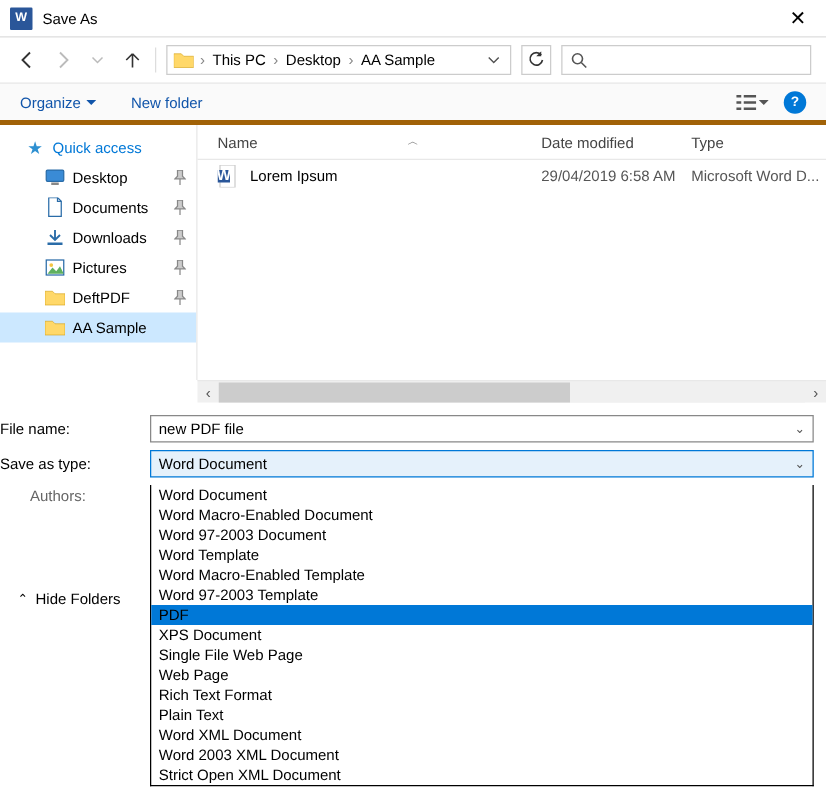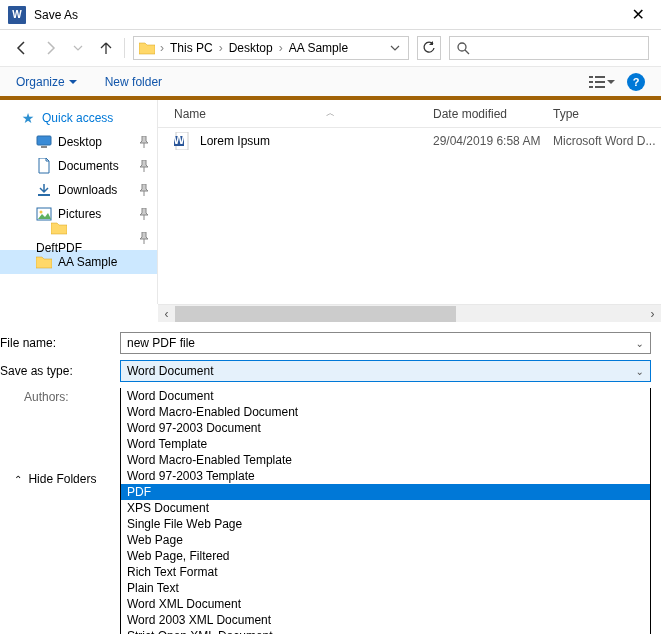--- a/index.html
+++ b/index.html
@@ -61,21 +61,21 @@
 
 .formarea { padding: 10px 10px 10px 0; }
 .formrow { display: flex; align-items: center; margin-bottom: 6px; }
 .formlabel { width: 120px; padding-right: 8px; }
 .forminput { flex: 1; border: 1px solid #888; height: 22px; padding: 0 6px; display: flex; align-items: center; justify-content: space-between; background:#fff;}
 .forminput.highlight { border: 1px solid #0078d7; background: #e5f1fb; }
 .dd-arrow { color:#555; font-size:10px;}
 
 .dropdown { position: relative; margin-left: 120px; border: 1px solid #000; border-top: none; background: #fff; }
 .dd-item { height: 16px; padding: 0 6px; display: flex; align-items: center; cursor: pointer; line-height:15px;}
-.dd-item.selected { background: #0078d7; color: #ffffff; }
+.dd-item.selected { background: #0078d7; color: #000000; }
 
 .hide-folders { position: absolute; left: 14px; top: 472px; display: flex; align-items: center; gap: 6px; cursor: pointer; }
 .hide-folders .chev { font-size: 10px; }
 
 
 svg { display: block; }
 </style>
 </head>
 <body>
 
@@ -233,21 +233,21 @@
             </span>
             <span class="sb-label">Pictures</span>
           </span>
           <span class="pin">
             <svg width="10" height="12" viewBox="0 0 10 12">
               <path d="M3 0 L7 0 L7 5 L9 7 L1 7 L3 5 Z M5 7 L5 12" stroke="#888" stroke-width="1" fill="#ccc"></path>
             </svg>
           </span>
         </div>
         <div class="sb-item indented">
-          <span style="display:flex;align-items:center;gap:6px;flex-direction:column;">
+          <span style="display:flex;align-items:center;gap:6px;">
             <span class="sb-icon">
               <svg width="16" height="14" viewBox="0 0 16 14">
                 <path d="M0 2 L6 2 L8 4 L16 4 L16 13 L0 13 Z" fill="#ffd869" stroke="#d4a218" stroke-width="0.5"></path>
               </svg>
             </span>
             <span class="sb-label">DeftPDF</span>
           </span>
           <span class="pin">
             <svg width="10" height="12" viewBox="0 0 10 12">
               <path d="M3 0 L7 0 L7 5 L9 7 L1 7 L3 5 Z M5 7 L5 12" stroke="#888" stroke-width="1" fill="#ccc"></path>
@@ -319,21 +319,20 @@
       <div class="dd-item">Word Document</div>
       <div class="dd-item">Word Macro-Enabled Document</div>
       <div class="dd-item">Word 97-2003 Document</div>
       <div class="dd-item">Word Template</div>
       <div class="dd-item">Word Macro-Enabled Template</div>
       <div class="dd-item">Word 97-2003 Template</div>
       <div class="dd-item selected">PDF</div>
       <div class="dd-item">XPS Document</div>
       <div class="dd-item">Single File Web Page</div>
       <div class="dd-item">Web Page</div>
-      <div class="dd-item">Web Page, Filtered</div>
       <div class="dd-item">Rich Text Format</div>
       <div class="dd-item">Plain Text</div>
       <div class="dd-item">Word XML Document</div>
       <div class="dd-item">Word 2003 XML Document</div>
       <div class="dd-item">Strict Open XML Document</div>
     </div>
 </div>
 
 <div class="formrow" style="position:absolute; top:390px; left:0; width:120px;padding-left:24px;">
   <div class="formlabel" style="color:#666;">Authors:</div>

